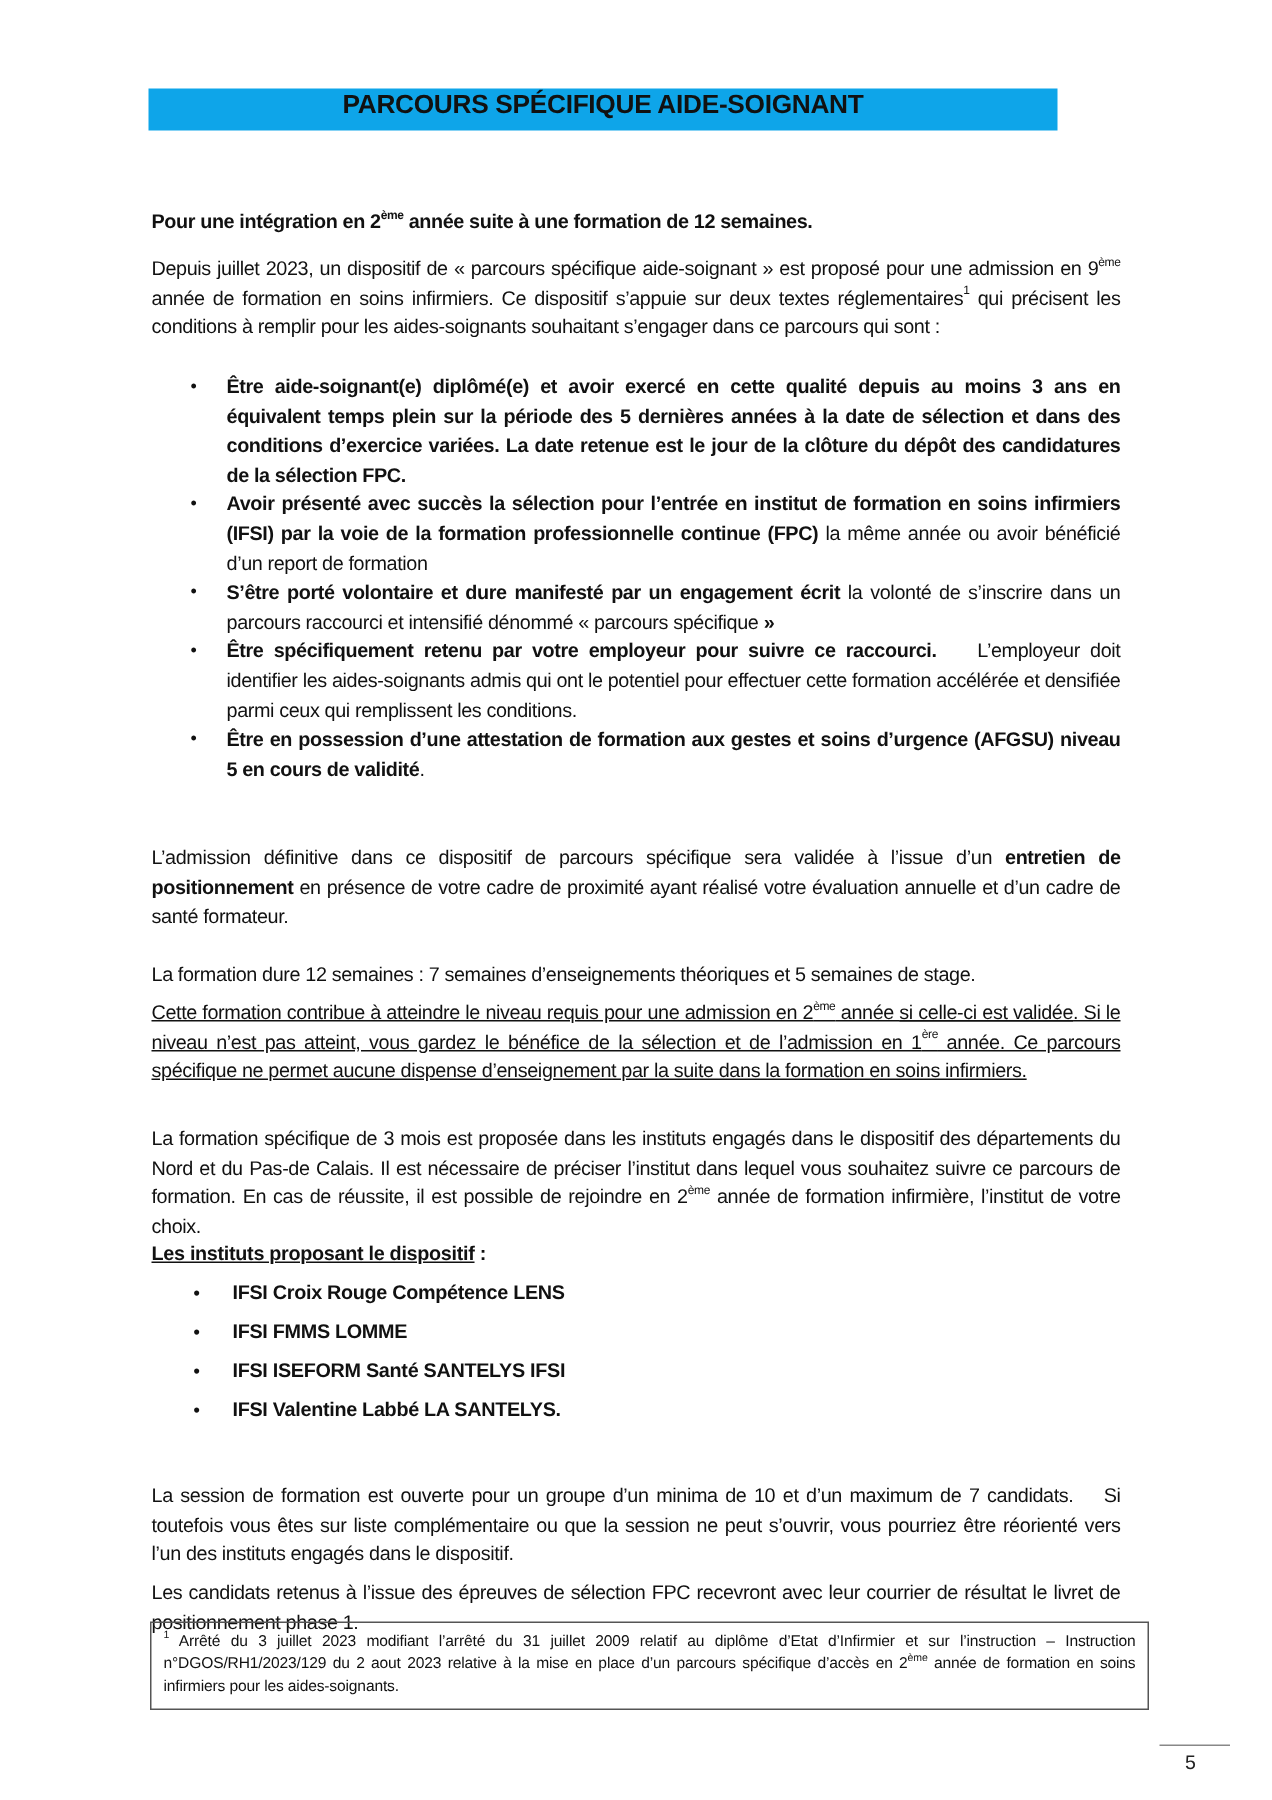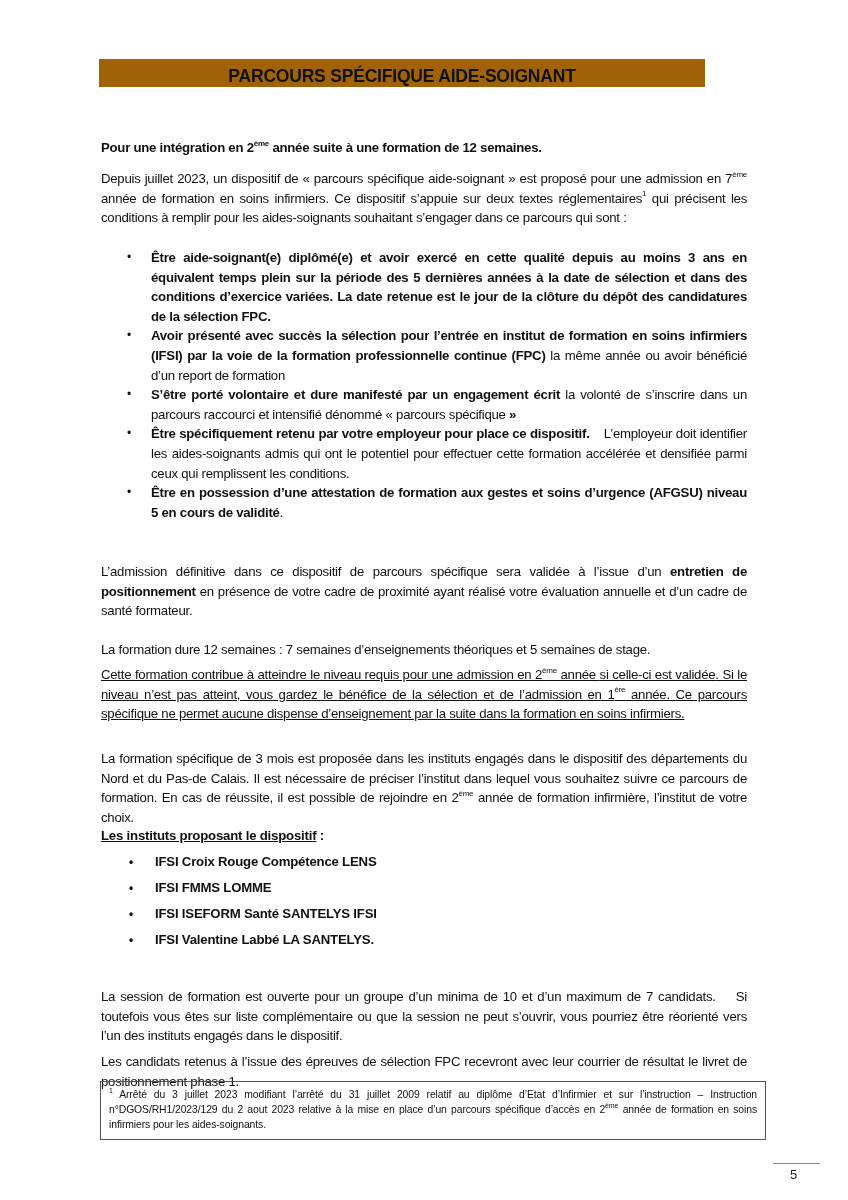--- a/index.html
+++ b/index.html
@@ -19,23 +19,23 @@
     position: absolute;
     left: 0; top: 0;
     width: 848px; height: 1200px;
   }
   .title-bar {
     position: absolute;
     left: 99px;
     top: 59px;
     width: 606px;
     height: 28px;
-    background: #a16207;
+    background: #0ea5e9;
     display: flex;
-    align-items: flex-end;
+    align-items: flex-start;
     justify-content: center;
   }
   .title-bar h1 {
     margin: 0;
     font-size: 17.5px;
     font-weight: bold;
     letter-spacing: -0.2px;
     color: #111;
   }
   .block {
@@ -149,39 +149,39 @@
 
   <div class="title-bar">
     <h1>PARCOURS SPÉCIFIQUE AIDE-SOIGNANT</h1>
   </div>
 
   <div class="block bold" style="top:116px;">
     <p><span>Pour une intégration en 2</span><sup>ème</sup><span> année suite à une formation de 12 semaines.</span></p>
   </div>
 
   <div class="block" style="top:147px;">
-    <p><span>Depuis juillet 2023, un dispositif de « parcours spécifique aide-soignant » est proposé pour une admission en 7</span><sup>ème</sup><span> année de formation en soins infirmiers. Ce dispositif s’appuie sur deux textes réglementaires</span><sup>1</sup><span> qui précisent les conditions à remplir pour les aides-soignants souhaitant s’engager dans ce parcours qui sont :</span></p>
+    <p><span>Depuis juillet 2023, un dispositif de « parcours spécifique aide-soignant » est proposé pour une admission en 9</span><sup>ème</sup><span> année de formation en soins infirmiers. Ce dispositif s’appuie sur deux textes réglementaires</span><sup>1</sup><span> qui précisent les conditions à remplir pour les aides-soignants souhaitant s’engager dans ce parcours qui sont :</span></p>
   </div>
 
   <ul class="conditions">
     <li>
       <span class="bullet">•</span>
       <span class="bold">Être aide-soignant(e) diplômé(e) et avoir exercé en cette qualité depuis au moins 3 ans en équivalent temps plein sur la période des 5 dernières années à la date de sélection et dans des conditions d’exercice variées. La date retenue est le jour de la clôture du dépôt des candidatures de la sélection FPC.</span><span></span>
     </li>
     <li>
       <span class="bullet">•</span>
       <span class="bold">Avoir présenté avec succès la sélection pour l’entrée en institut de formation en soins infirmiers (IFSI) par la voie de la formation professionnelle continue (FPC)</span><span> la même année ou avoir bénéficié d’un report de formation</span>
     </li>
     <li>
       <span class="bullet">•</span>
       <span class="bold">S’être porté volontaire et dure manifesté par un engagement écrit</span><span> la volonté de s’inscrire dans un parcours raccourci et intensifié dénommé « parcours spécifique </span><span class="bold">»</span>
     </li>
     <li>
       <span class="bullet">•</span>
-      <span class="bold">Être spécifiquement retenu par votre employeur pour place ce dispositif.</span><span style="white-space:pre-wrap;">    L’employeur doit identifier les aides-soignants admis qui ont le potentiel pour effectuer cette formation accélérée et densifiée parmi ceux qui remplissent les conditions.</span>
+      <span class="bold">Être spécifiquement retenu par votre employeur pour suivre ce raccourci.</span><span style="white-space:pre-wrap;">    L’employeur doit identifier les aides-soignants admis qui ont le potentiel pour effectuer cette formation accélérée et densifiée parmi ceux qui remplissent les conditions.</span>
     </li>
     <li>
       <span class="bullet">•</span>
       <span class="bold">Être en possession d’une attestation de formation aux gestes et soins d’urgence (AFGSU) niveau 5 en cours de validité</span><span>.</span>
     </li>
   </ul>
 
   <div class="block" style="top:540px;">
     <p><span>L’admission définitive dans ce dispositif de parcours spécifique sera validée à l’issue d’un </span><span class="bold">entretien de positionnement</span><span> en présence de votre cadre de proximité ayant réalisé votre évaluation annuelle et d’un cadre de santé formateur.</span></p>
   </div>

